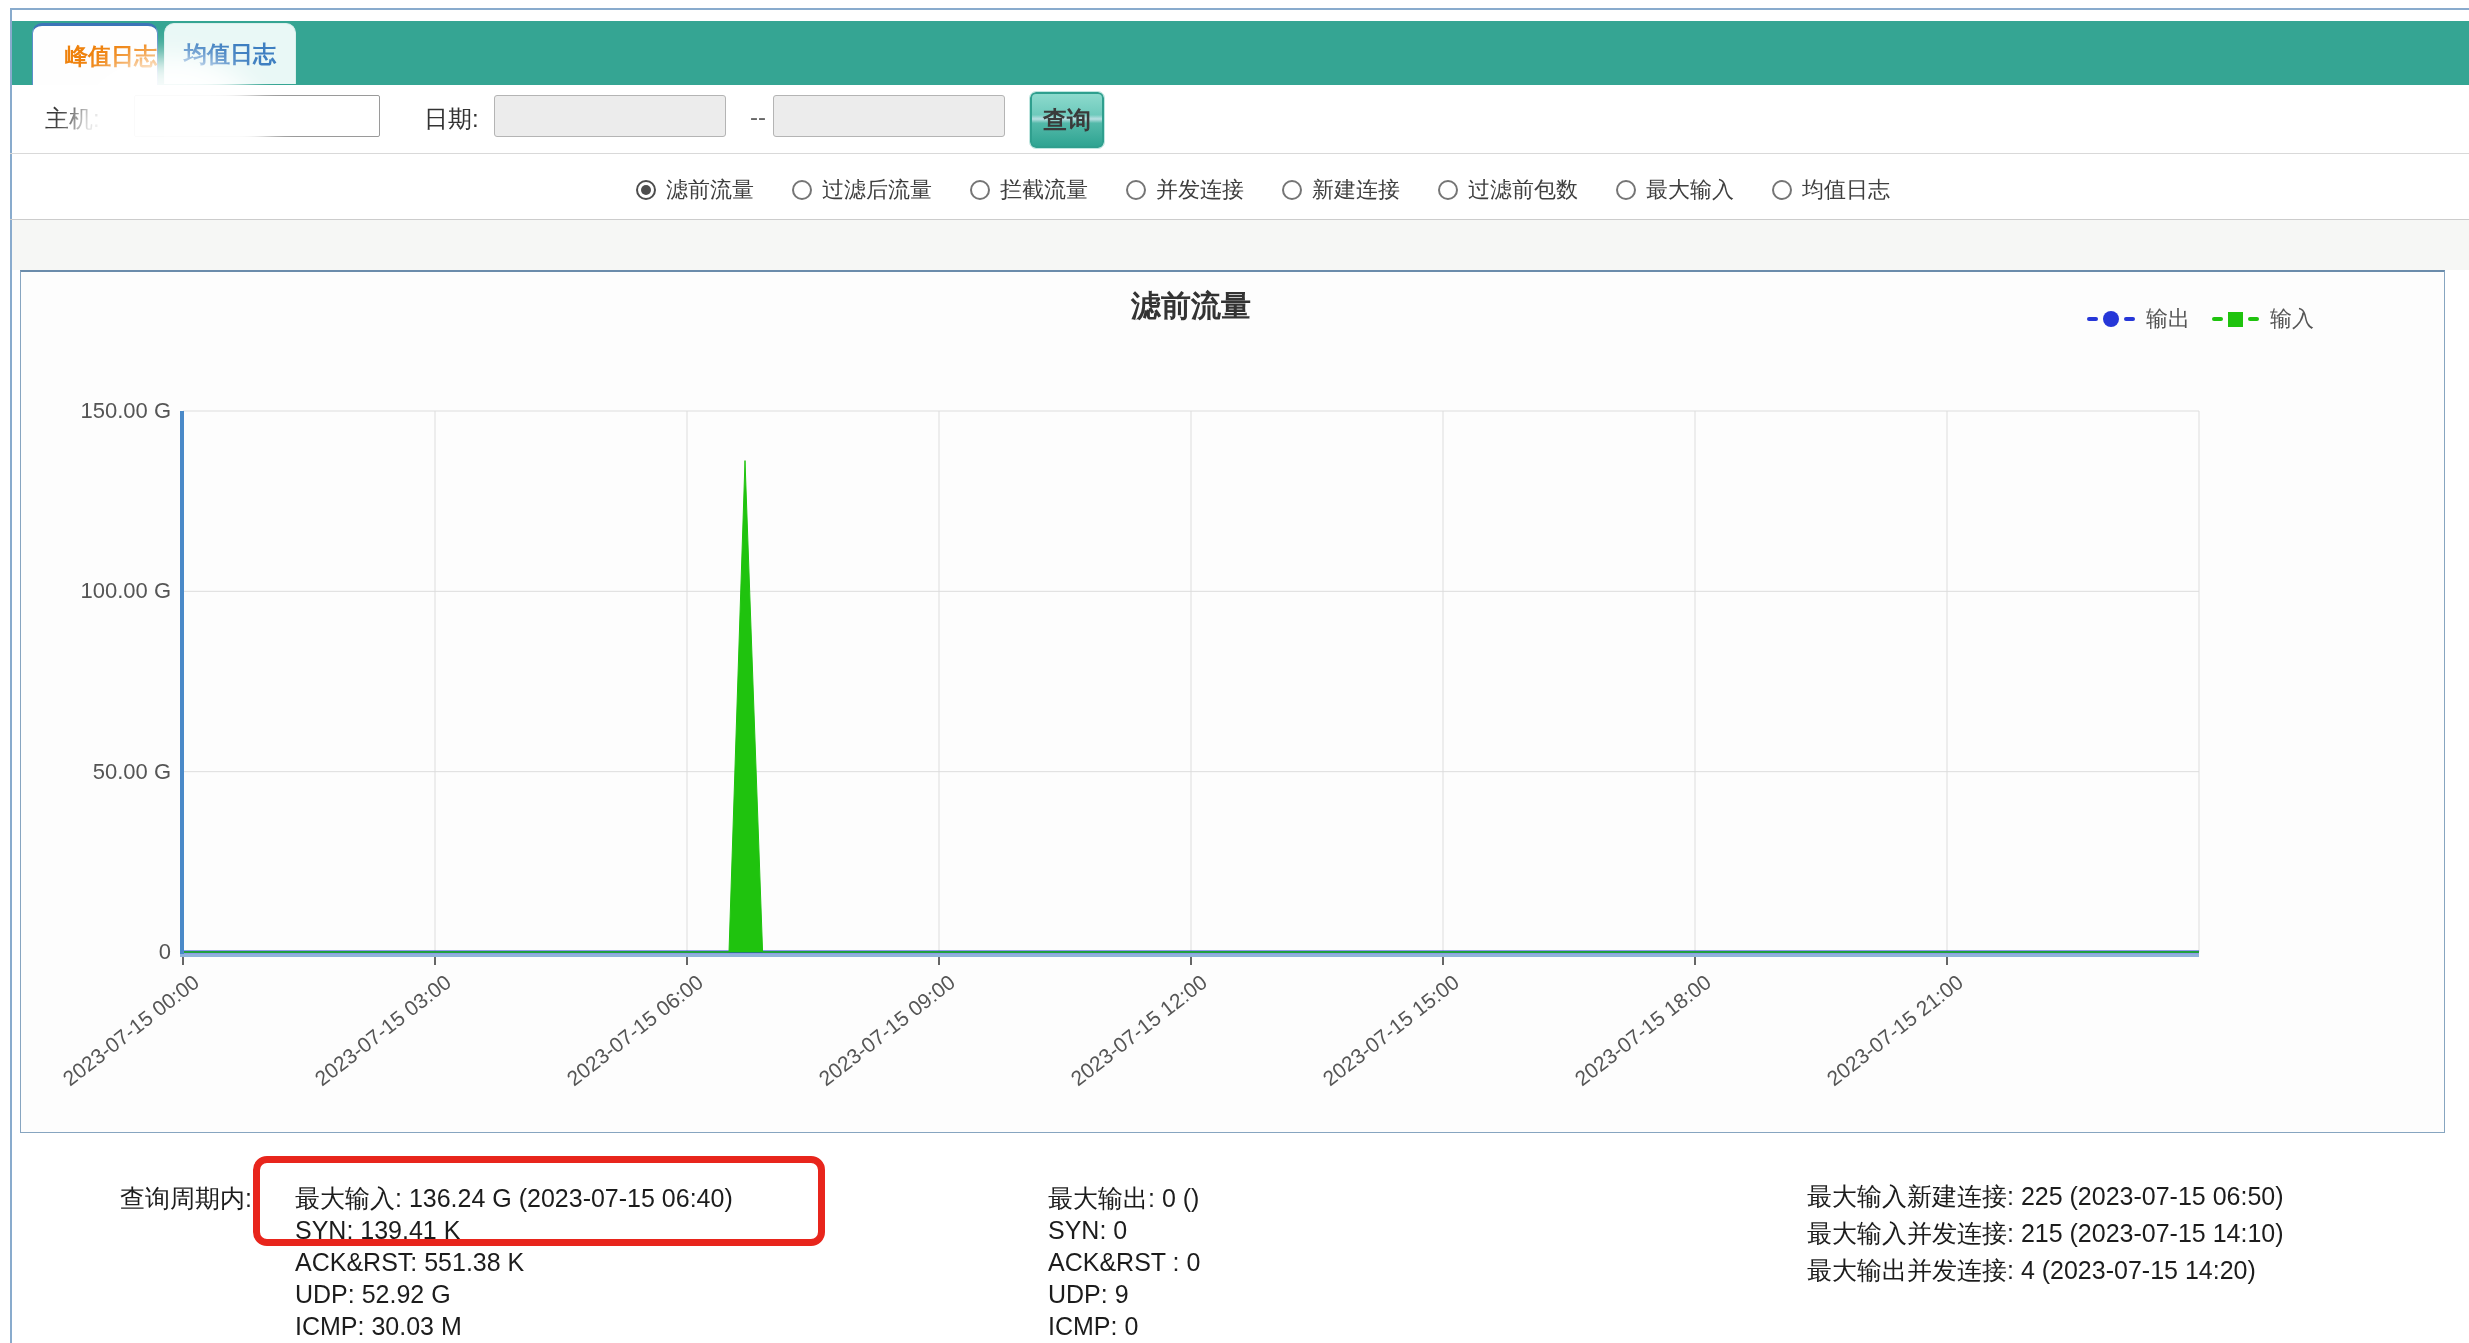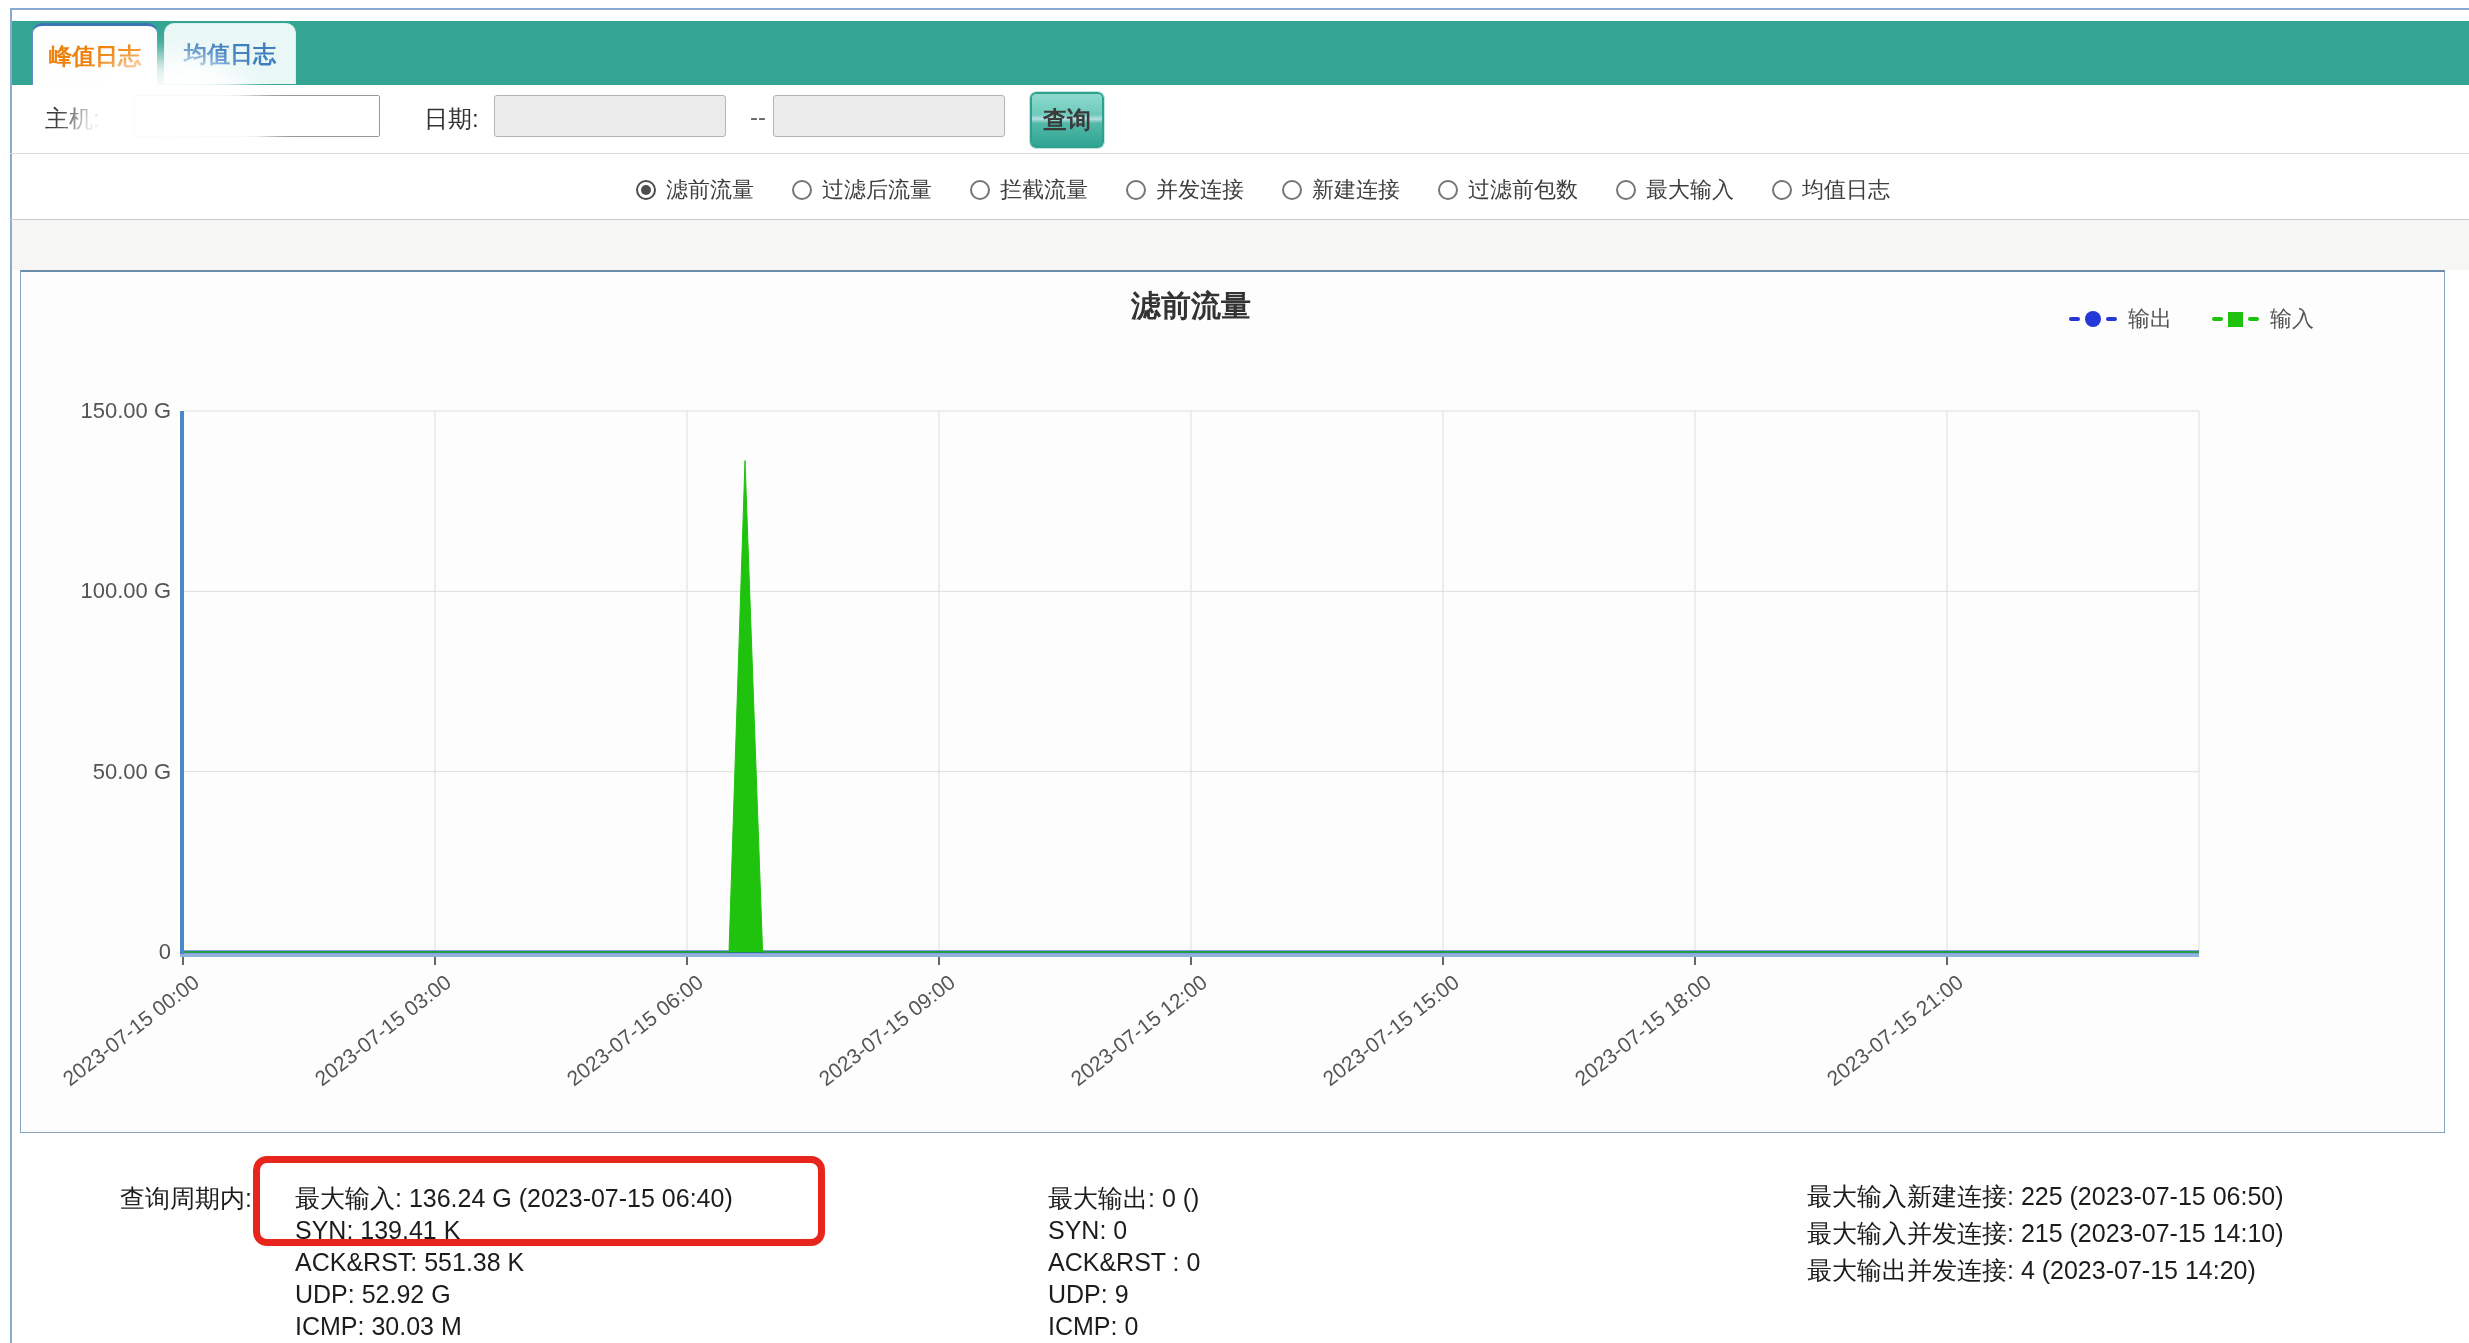--- a/index.html
+++ b/index.html
@@ -9,21 +9,21 @@
   }
   
   .pborder-top{position:absolute;left:10px;top:8px;right:0;height:2px;background:#89abcd;}
   .pborder-left{position:absolute;left:10px;top:8px;bottom:0;width:2px;background:#89abcd;}
 
   
   .tabbar{position:absolute;left:12px;top:21px;right:0;height:64px;background:#35a593;}
   .tab{position:absolute;top:2px;height:60px;line-height:60px;text-align:center;
        font-size:23px;font-weight:bold;border-radius:10px 10px 0 0;cursor:pointer;}
   .tab.active{left:20px;width:124px;background:#fefefe;color:#ef820d;
-       border:1px solid #5b8fc9;border-top:3px solid #3c74b8;border-bottom:none;height:64px;}
+       border:1px solid #5b8fc9;border-top:3px solid #3c74b8;border-bottom:none;height:64px;text-align:right;}
   .tab.inactive{left:152px;width:130px;background:#e9f8f6;color:#3e7fc1;border:1px solid #d9f0ec;border-bottom:none;}
 
   
   .form-row{position:absolute;left:12px;top:85px;right:0;height:68px;background:#fff;}
   .flabel{position:absolute;font-size:24px;color:#333;top:18px;}
   .host-label{left:33px;}
   .host-input{position:absolute;left:122px;top:10px;width:246px;height:42px;background:#fff;
       border:1px solid #9a9a9a;border-radius:2px;font-size:22px;padding:0 8px;box-sizing:border-box;}
   .date-label{left:412px;}
   .date-input{position:absolute;top:10px;width:232px;height:42px;background:#ececec;
@@ -52,21 +52,21 @@
   .radio-circle .dot{width:10px;height:10px;border-radius:50%;background:#4d4d4d;display:none;}
   .radio-item.selected .radio-circle{border-color:#4d4d4d;}
   .radio-item.selected .dot{display:block;}
   .radio-label{font-size:22px;color:#3f3f3f;}
 
   
   .chart-box{position:absolute;left:20px;top:270px;width:2425px;height:863px;background:#fdfdfd;
       border:1px solid #87a5c0;border-top:2px solid #6b8cab;box-sizing:border-box;}
   .chart-title{position:absolute;left:162px;top:14px;width:2016px;text-align:center;
       font-size:30px;font-weight:bold;color:#333;}
-  .legend{position:absolute;right:130px;top:32px;display:flex;gap:40px;align-items:flex-start;}
+  .legend{position:absolute;right:130px;top:32px;display:flex;gap:22px;align-items:flex-start;}
   .legend-item{display:flex;align-items:center;gap:5px;cursor:pointer;}
   .legend-dash{width:11px;height:4px;border-radius:2px;}
   .legend-circle{width:16px;height:16px;border-radius:50%;}
   .legend-square{width:15px;height:15px;}
   .legend-text{font-size:22px;color:#555;margin-left:6px;}
   .plot-svg{position:absolute;left:0;top:0;}
   .ylabel{position:absolute;left:10px;width:140px;height:26px;line-height:26px;text-align:right;
       font-size:22px;color:#555;}
   .xlabel{position:absolute;width:250px;text-align:right;font-size:21px;color:#555;white-space:nowrap;
       transform:rotate(-38deg);transform-origin:100% 0;}

